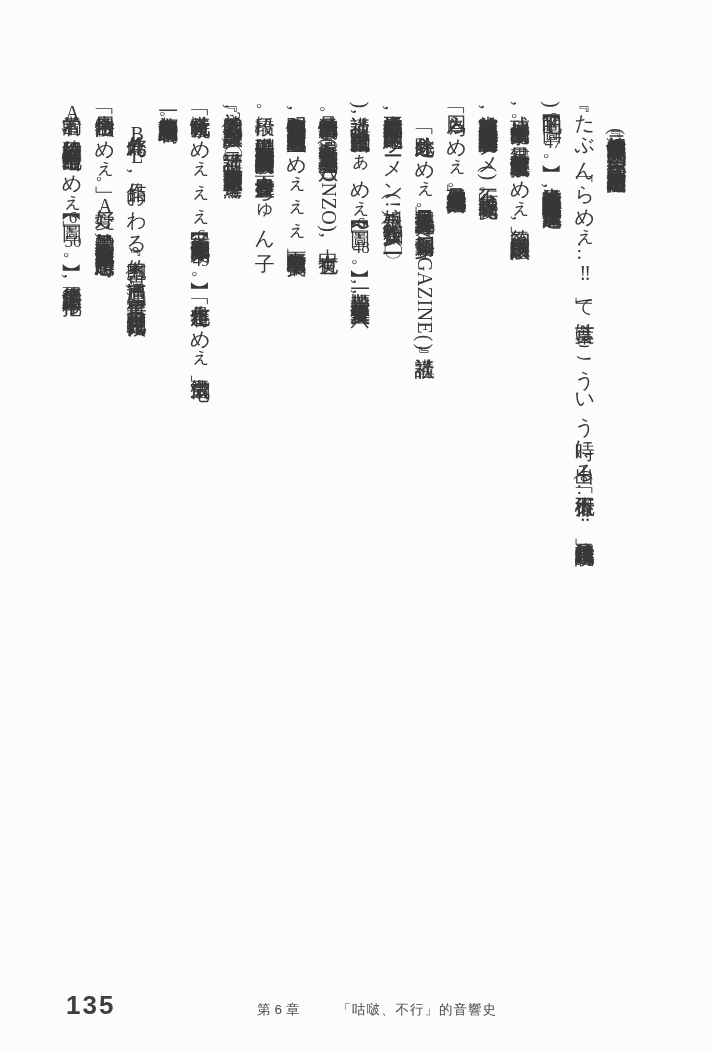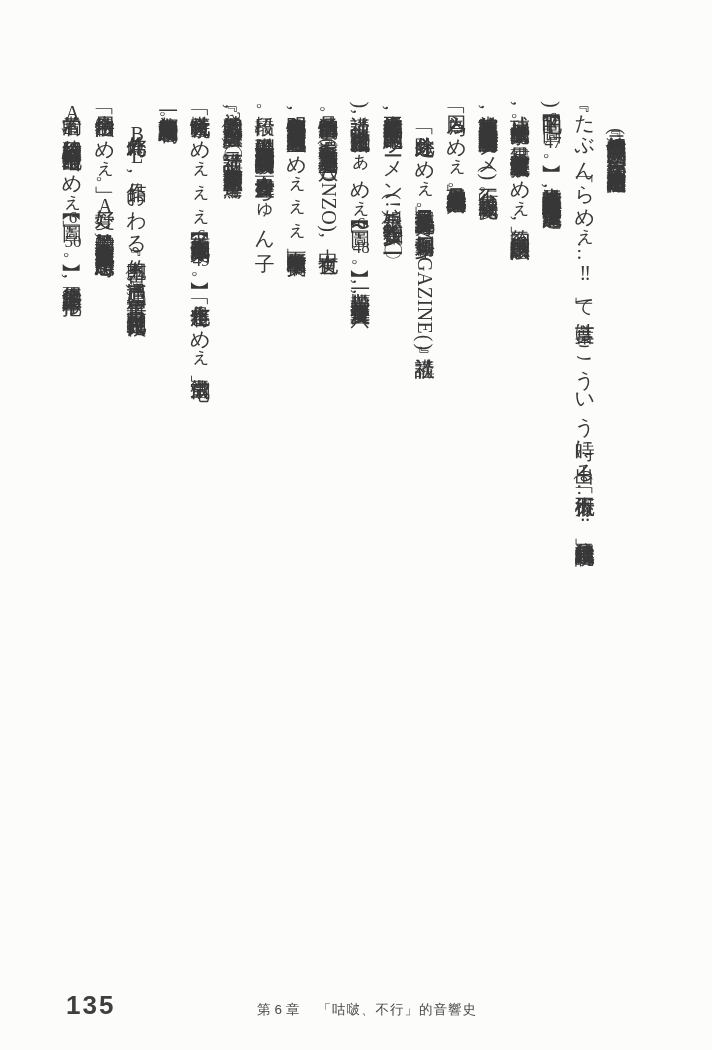--- a/index.html
+++ b/index.html
@@ -65,20 +65,21 @@
     color: #4a4a4a;
     white-space: nowrap;
   }
   .footer-chapter .chapter-no {
     letter-spacing: 4px;
     margin-right: 14px;
     margin-top: 32px;
   }
   .footer-chapter .chapter-title {
     letter-spacing: 1px;
+    margin-left: 20px;
   }
 </style>
 </head>
 <body>
 
 <div class="page">
 
   <div class="text-block">
     <div class="vcol">　畑健二郎的人氣作品『旋風管家』(二〇〇四,小學館)的第三十六卷其中一話的標題便是</div>
     <div class="vcol">『たぶん「らめぇ…‼」て言葉はこういう時に出る(大概「不行…‼」這句話就是這種時候說</div>

